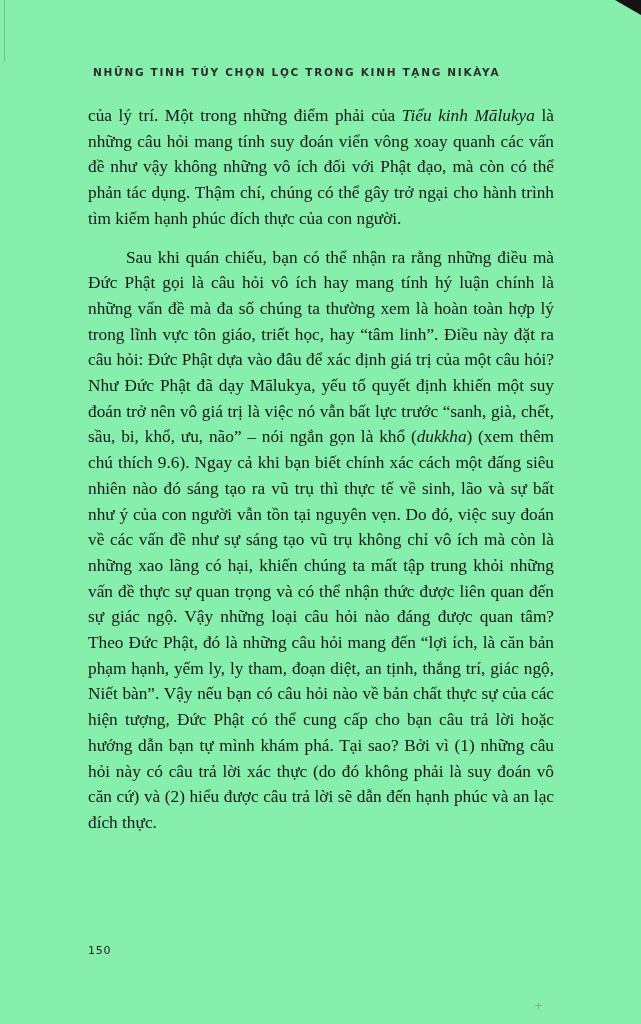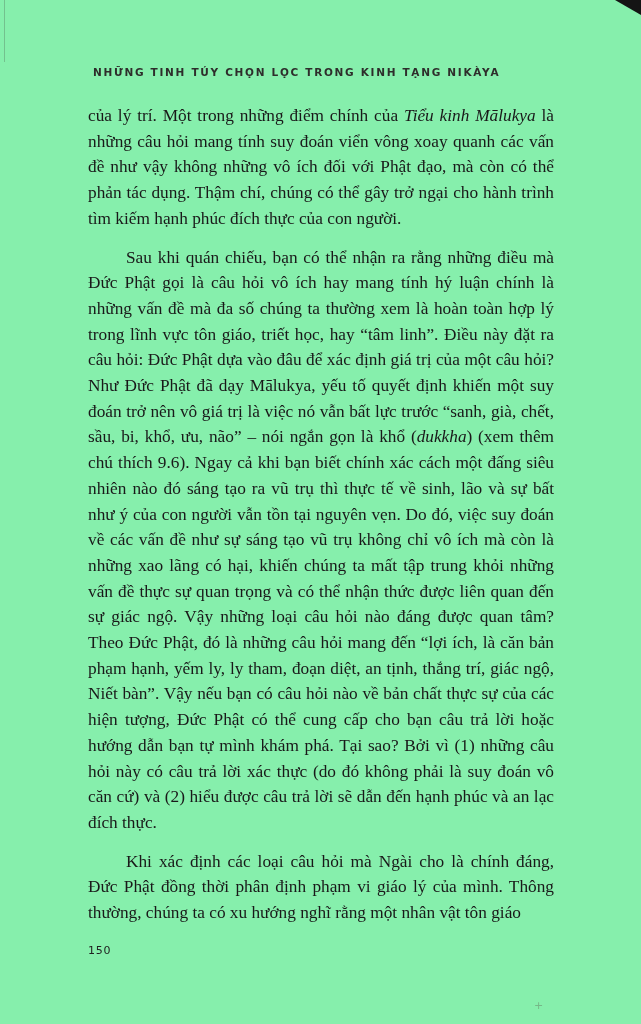--- a/index.html
+++ b/index.html
@@ -68,21 +68,20 @@
 </head>
 <body>
 
 <div class="page">
   <div class="corner-fold"></div>
   <div class="left-crease"></div>
 
   <div class="running-header">NHỮNG TINH TÚY CHỌN LỌC TRONG KINH TẠNG NIKÀYA</div>
 
   <div class="body-text">
-      <p class=""><span>của lý trí. Một trong những điểm chính của </span><em>Tiểu kinh Mālukya</em><span> là những câu hỏi mang tính suy đoán viển vông xoay quanh các vấn đề như vậy không những vô ích đối với Phật đạo, mà còn có thể phản tác dụng. Thậm chí, chúng có thể gây trở ngại cho hành trình tìm kiếm hạnh phúc đích thực của con người.</span></p>
+      <p class=""><span>của lý trí. Một trong những điểm phải của </span><em>Tiểu kinh Mālukya</em><span> là những câu hỏi mang tính suy đoán viển vông xoay quanh các vấn đề như vậy không những vô ích đối với Phật đạo, mà còn có thể phản tác dụng. Thậm chí, chúng có thể gây trở ngại cho hành trình tìm kiếm hạnh phúc đích thực của con người.</span></p>
       <p class="indent"><span>Sau khi quán chiếu, bạn có thể nhận ra rằng những điều mà Đức Phật gọi là câu hỏi vô ích hay mang tính hý luận chính là những vấn đề mà đa số chúng ta thường xem là hoàn toàn hợp lý trong lĩnh vực tôn giáo, triết học, hay “tâm linh”. Điều này đặt ra câu hỏi: Đức Phật dựa vào đâu để xác định giá trị của một câu hỏi? Như Đức Phật đã dạy Mālukya, yếu tố quyết định khiến một suy đoán trở nên vô giá trị là việc nó vẫn bất lực trước “sanh, già, chết, sầu, bi, khổ, ưu, não” – nói ngắn gọn là khổ (</span><em>dukkha</em><span>) (xem thêm chú thích 9.6). Ngay cả khi bạn biết chính xác cách một đấng siêu nhiên nào đó sáng tạo ra vũ trụ thì thực tế về sinh, lão và sự bất như ý của con người vẫn tồn tại nguyên vẹn. Do đó, việc suy đoán về các vấn đề như sự sáng tạo vũ trụ không chỉ vô ích mà còn là những xao lãng có hại, khiến chúng ta mất tập trung khỏi những vấn đề thực sự quan trọng và có thể nhận thức được liên quan đến sự giác ngộ. Vậy những loại câu hỏi nào đáng được quan tâm? Theo Đức Phật, đó là những câu hỏi mang đến “lợi ích, là căn bản phạm hạnh, yếm ly, ly tham, đoạn diệt, an tịnh, thắng trí, giác ngộ, Niết bàn”. Vậy nếu bạn có câu hỏi nào về bản chất thực sự của các hiện tượng, Đức Phật có thể cung cấp cho bạn câu trả lời hoặc hướng dẫn bạn tự mình khám phá. Tại sao? Bởi vì (1) những câu hỏi này có câu trả lời xác thực (do đó không phải là suy đoán vô căn cứ) và (2) hiểu được câu trả lời sẽ dẫn đến hạnh phúc và an lạc đích thực.</span></p>
-      <p class="indent"><span>Khi xác định các loại câu hỏi mà Ngài cho là chính đáng, Đức Phật đồng thời phân định phạm vi giáo lý của mình. Thông thường, chúng ta có xu hướng nghĩ rằng một nhân vật tôn giáo</span></p>
     </div>
 
   <div class="page-number">150</div>
 
   <div class="plus-artifact">+</div>
 </div>
 
 </body></html>

